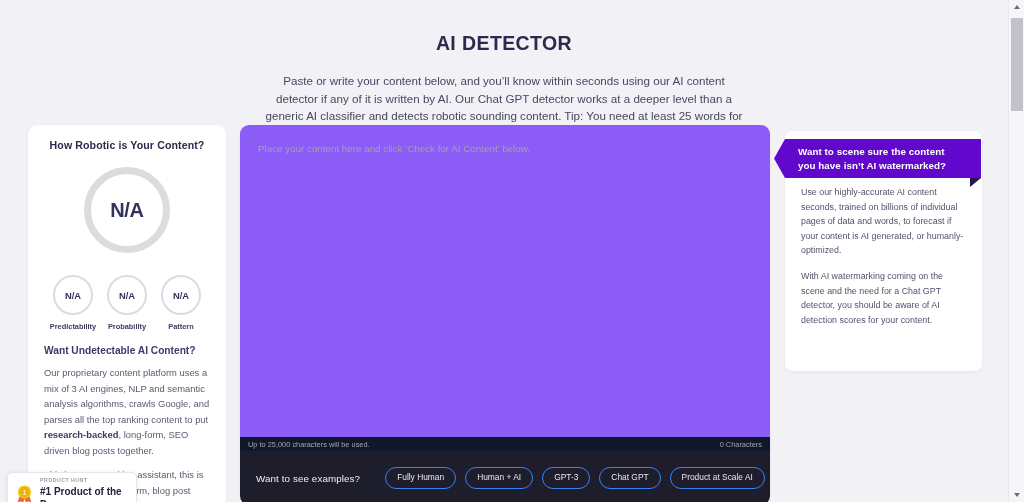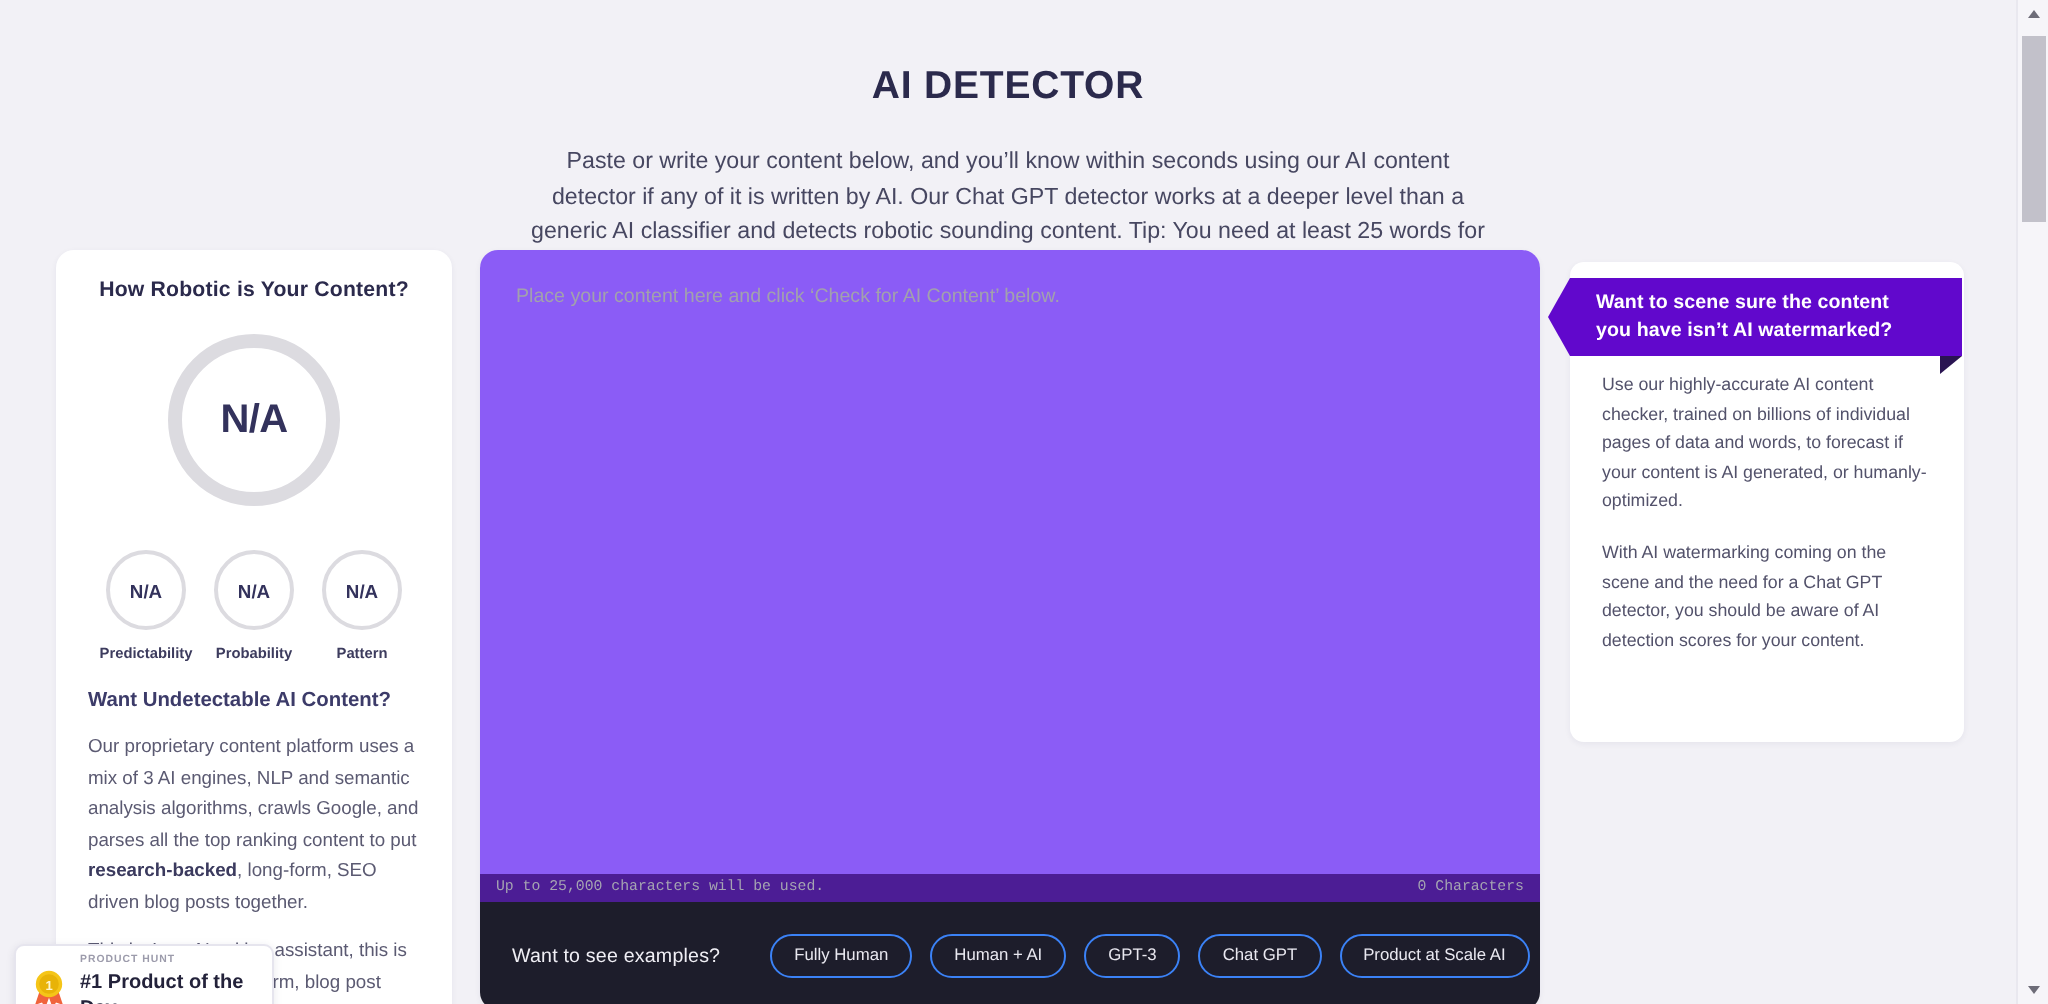--- a/index.html
+++ b/index.html
@@ -137,28 +137,27 @@
     font-family: "Liberation Sans", sans-serif;
     font-size: 9.8px;
     line-height: 16px;
     color: #2b2a4c;
   }
   .editor::placeholder { color: #a2a1ad; }
   .editor-status {
     position: absolute;
     left: 0; top: 312px;
     width: 530px; height: 14px;
-    background: #4c1d95;
+    background: #0f172a;
     display: flex;
     align-items: center;
     justify-content: space-between;
     padding: 0 8px;
     font-size: 7.4px;
     color: #a5a4b2;
-    font-family: Liberation Mono, monospace;
   }
   .examples-bar {
     position: absolute;
     left: 0; top: 326px;
     width: 530px; height: 54px;
     background: #1d1d2b;
     display: flex;
     align-items: center;
     padding-left: 16px;
     gap: 9px;
@@ -356,21 +355,21 @@
 
   <div class="right-card">
     <div class="ribbon-fold"></div>
     <div class="ribbon">
       <div class="ribbon-text">
         <span>Want to scene sure the content</span><br>
         <span>you have isn’t AI watermarked?</span>
       </div>
     </div>
     <div class="rc-body">
-      <div class="rc-p">Use our highly-accurate AI content checker, trained on billions of individual pages of data and words, to forecast if your content is AI generated, or humanly-optimized.</div>
+      <div class="rc-p">Use our highly-accurate AI content seconds, trained on billions of individual pages of data and words, to forecast if your content is AI generated, or humanly-optimized.</div>
       <div class="rc-p">With AI watermarking coming on the scene and the need for a Chat GPT detector, you should be aware of AI detection scores for your content.</div>
     </div>
   </div>
 
   <div class="ph-badge">
     <svg class="ph-medal" viewBox="0 0 17 19">
       <path d="M4 10 L1.5 17.5 L5 16.2 L6.6 19 L9 12.5 Z" fill="#f0633c"></path>
       <path d="M13 10 L15.5 17.5 L12 16.2 L10.4 19 L8 12.5 Z" fill="#f0633c"></path>
       <circle cx="8.5" cy="7" r="6.6" fill="#f5c518"></circle>
       <circle cx="8.5" cy="7" r="4.9" fill="#e8b308"></circle>

